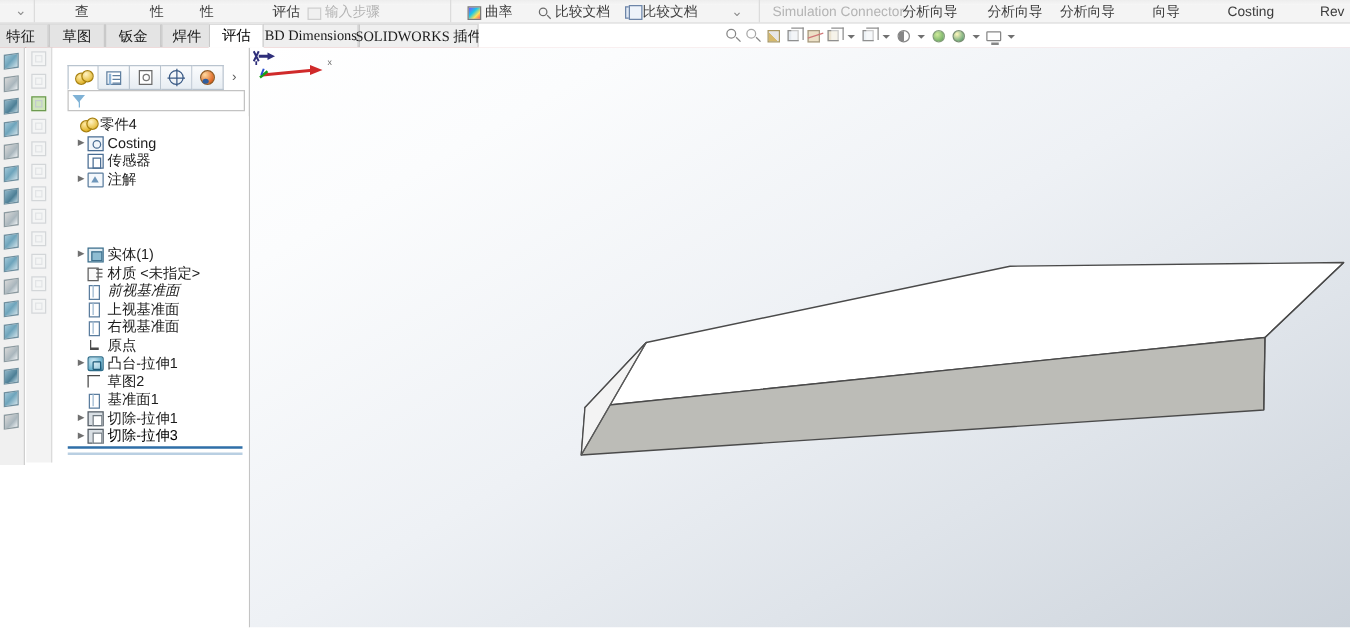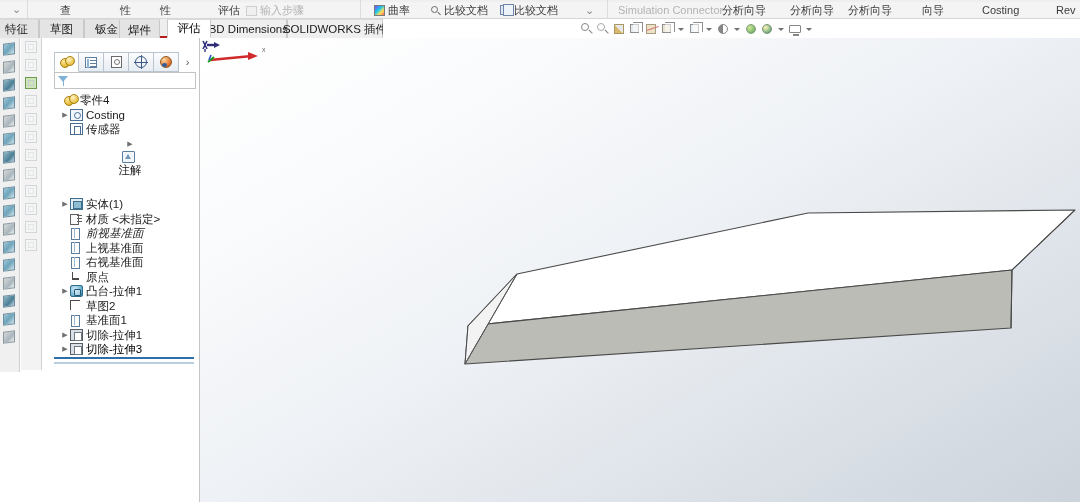--- a/index.html
+++ b/index.html
@@ -39,20 +39,21 @@
   .mag::after { content:""; position:absolute; width:4px; height:1.3px; background:#6b6b6b; transform: rotate(45deg); left:5px; top:6px; }
   .doc-ico { width: 9px; height: 10px; border: 1px solid #6d85a8; background: #dfe8f4; position: relative; }
   .doc-ico::after { content:""; position:absolute; left:2px; top:-2px; width:9px; height:10px; border:1px solid #6d85a8; background:#eef3fa; }
   .ghost-btn { width: 11px; height: 10px; border: 1px solid #cfcfcf; background: #f0f0f0; }
 
   
   .tabstrip {
     position: absolute; top: 19px; left: 0; width: 1080px; height: 19px;
     background: #eeeeee;
     border-bottom: 2px solid #b91c1c;
+    font-family: Liberation Serif, serif;
   }
   .tab {
     position: absolute; top: 0; height: 19px;
     display: flex; align-items: center; justify-content: center;
     font-size: 11.5px; color: #1a1a1a; white-space: nowrap;
     background: #e4e4e4;
     border-left: 1px solid #c9c9c9; border-right: 1px solid #c9c9c9;
     border-top: 1px solid #dcdcdc;
     padding: 0 6px;
   }
@@ -314,21 +315,21 @@
   <div class="tabstrip">
     <div class="tab" style="left:-6px; width:45px;">
       <span>特征</span>
     </div>
     <div class="tab" style="left:39px; width:45px;">
       <span>草图</span>
     </div>
     <div class="tab" style="left:84px; width:45px;">
       <span>钣金</span>
     </div>
-    <div class="tab" style="left:119px; width:41px;align-items:flex-end;">
+    <div class="tab" style="left:129px; width:41px;">
       <span>焊件</span>
     </div>
     <div class="tab" style="left:170px; width:41px;">
       <span>标注</span>
     </div>
     <div class="tab active" style="left:166px; width:44px; left:167px;">
       <span>评估</span>
     </div>
     <div class="tab plain" style="left:200px; width:87px;">
       <span>MBD Dimensions</span>
@@ -514,21 +515,21 @@
         <div class="tnode" style="padding-left: 6px;">
           <span class="arrow">▶</span>
           <span class="tico ti-hist"></span>
           <span class="tlabel">Costing</span>
         </div>
         <div class="tnode" style="padding-left: 6px;">
           <span class="arrow"></span>
           <span class="tico ti-sens"></span>
           <span class="tlabel">传感器</span>
         </div>
-        <div class="tnode" style="padding-left: 6px; flex-direction: column;">
+        <div class="tnode" style="padding-left: 6px;">
           <span class="arrow">▶</span>
           <span class="tico ti-folder"></span>
           <span class="tlabel">注解</span>
         </div>
         <div class="tnode" style="padding-left: 6px; margin-top: 46px;">
           <span class="arrow">▶</span>
           <span class="tico ti-solid"></span>
           <span class="tlabel">实体(1)</span>
         </div>
         <div class="tnode" style="padding-left: 6px;">

